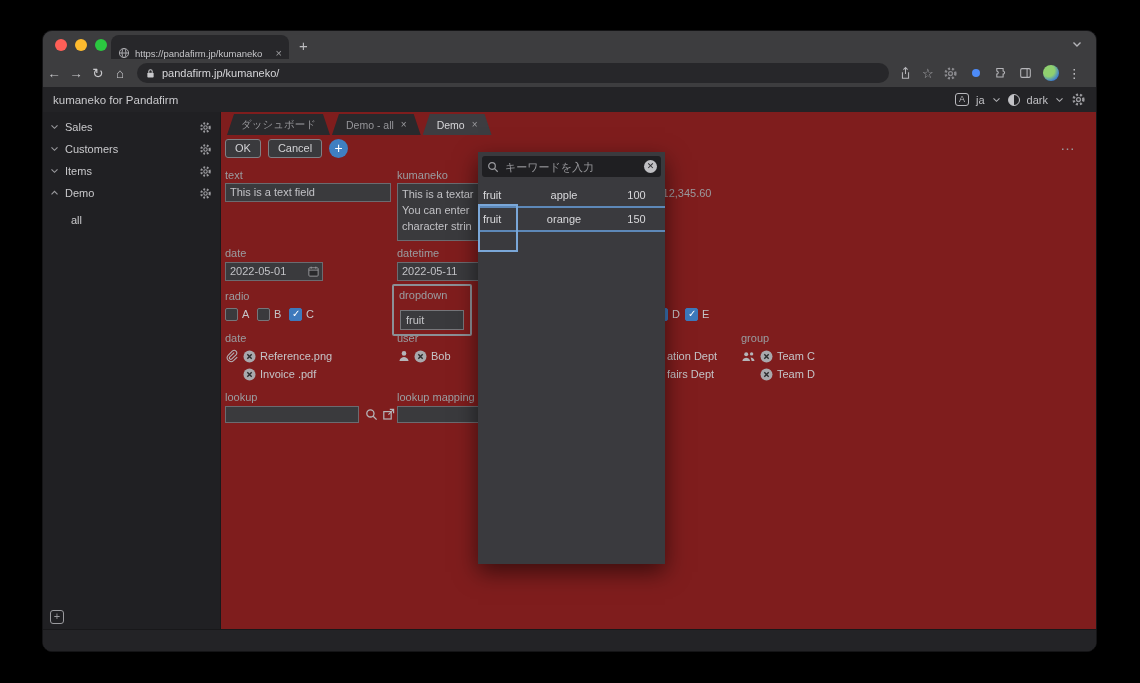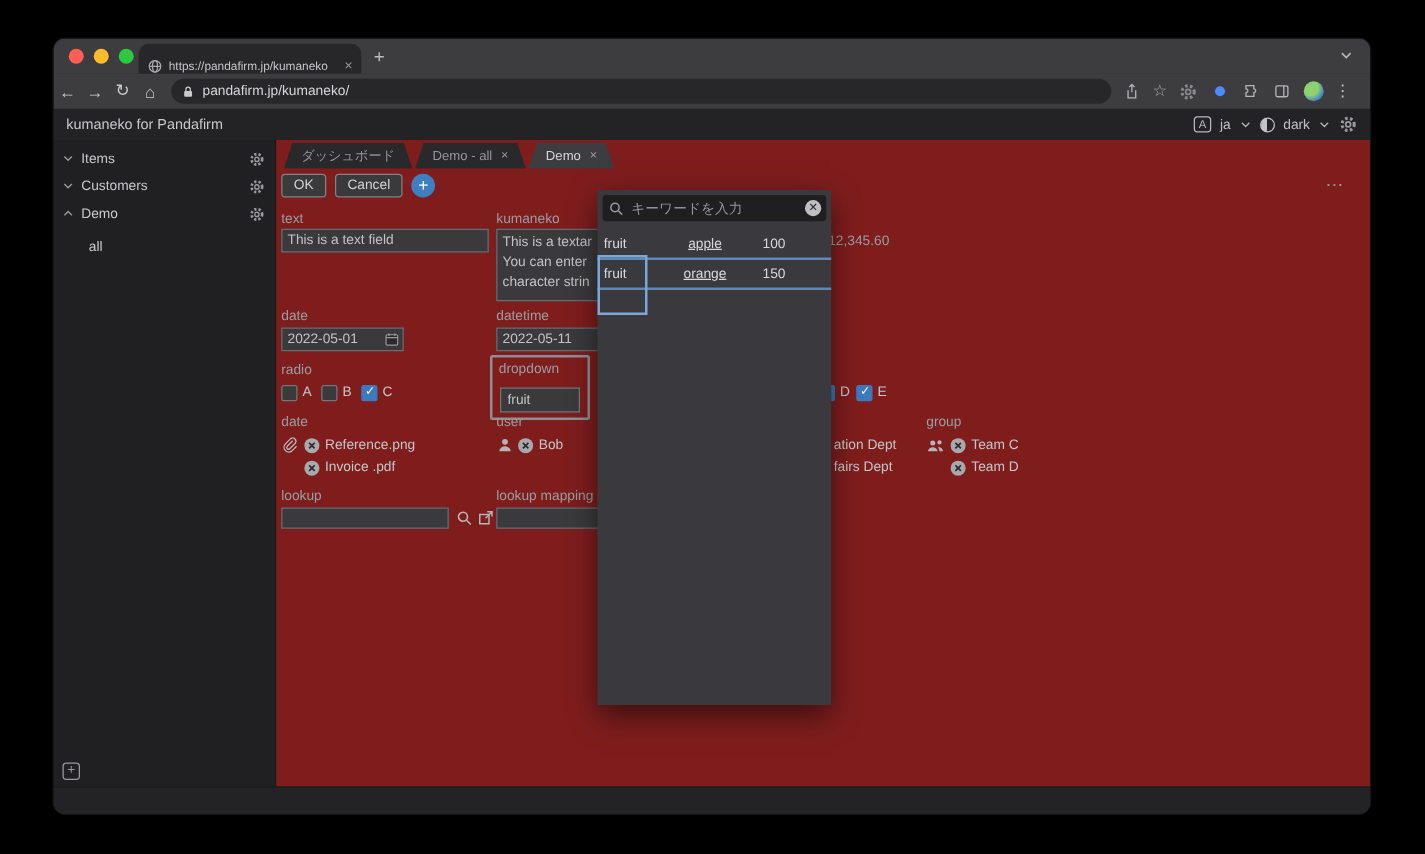--- a/index.html
+++ b/index.html
@@ -97,22 +97,22 @@
   .ov-search input::placeholder{color:#96969a;}
   .ov-clear{width:13px;height:13px;border-radius:50%;background:#bfbfc3;color:#2a2a2d;font-size:9px;
      line-height:13px;text-align:center;flex:0 0 auto;}
   .ov-table{position:absolute;left:0;top:32px;width:187px;}
   .ov-hdr,.ov-row{display:grid;grid-template-columns:40px 92px 55px;}
   .ov-hdr{height:20px;border-bottom:2px solid #5d88b8;}
   .ov-hdr span{font-size:11px;font-weight:bold;color:#d8d8db;text-align:center;line-height:18px;}
   .ov-row{height:24px;border-bottom:2px solid #5d88b8;}
   .ov-row span{font-size:11px;color:#d8d8db;line-height:22px;}
   .ov-c1{padding-left:5px;}
-  .ov-c2{text-align:center;text-decoration:underline;}
-  .ov-c3{text-align:left;padding-right:2px;}
+  .ov-c2{text-align:center;}
+  .ov-c3{text-align:center;padding-right:2px;}
   .ov-colsel{position:absolute;left:0;top:52px;width:40px;height:48px;border:2px solid #7aa7d8;pointer-events:none;}
 
   .statusbar{height:24px;background:#232326;border-top:1px solid #18181a;}
   svg{display:block;}
 </style>
 </head>
 <body>
 
 <div class="stage">
   <div class="window">
@@ -211,33 +211,45 @@
       </div>
     </div>
 
     <div class="app-body">
 
       <div class="sidebar">
         <div class="sb-row">
           <svg width="9" height="6" viewBox="0 0 10 7">
               <path d="M1.5 1.5 5 5 8.5 1.5" fill="none" stroke="#9a9a9e" stroke-width="1.3"></path>
             </svg>
-          <span class="sb-label">Items</span>
+          <span class="sb-label">Sales</span>
           <span class="sb-gear">
             <svg width="13" height="13" viewBox="0 0 16 16">
                 <circle cx="8" cy="8" r="5.2" stroke="#9a9a9e" stroke-width="2.6" fill="none" stroke-dasharray="2.2 2.05"></circle>
                 <circle cx="8" cy="8" r="2.1" stroke="#9a9a9e" stroke-width="1.4" fill="none"></circle>
               </svg>
           </span>
         </div>
         <div class="sb-row">
           <svg width="9" height="6" viewBox="0 0 10 7">
               <path d="M1.5 1.5 5 5 8.5 1.5" fill="none" stroke="#9a9a9e" stroke-width="1.3"></path>
             </svg>
           <span class="sb-label">Customers</span>
+          <span class="sb-gear">
+            <svg width="13" height="13" viewBox="0 0 16 16">
+                <circle cx="8" cy="8" r="5.2" stroke="#9a9a9e" stroke-width="2.6" fill="none" stroke-dasharray="2.2 2.05"></circle>
+                <circle cx="8" cy="8" r="2.1" stroke="#9a9a9e" stroke-width="1.4" fill="none"></circle>
+              </svg>
+          </span>
+        </div>
+        <div class="sb-row">
+          <svg width="9" height="6" viewBox="0 0 10 7">
+              <path d="M1.5 1.5 5 5 8.5 1.5" fill="none" stroke="#9a9a9e" stroke-width="1.3"></path>
+            </svg>
+          <span class="sb-label">Items</span>
           <span class="sb-gear">
             <svg width="13" height="13" viewBox="0 0 16 16">
                 <circle cx="8" cy="8" r="5.2" stroke="#9a9a9e" stroke-width="2.6" fill="none" stroke-dasharray="2.2 2.05"></circle>
                 <circle cx="8" cy="8" r="2.1" stroke="#9a9a9e" stroke-width="1.4" fill="none"></circle>
               </svg>
           </span>
         </div>
         <div class="sb-row">
           <svg width="9" height="6" viewBox="0 0 10 7">
               <path d="M1.5 5 5 1.5 8.5 5" fill="none" stroke="#9a9a9e" stroke-width="1.3"></path>

